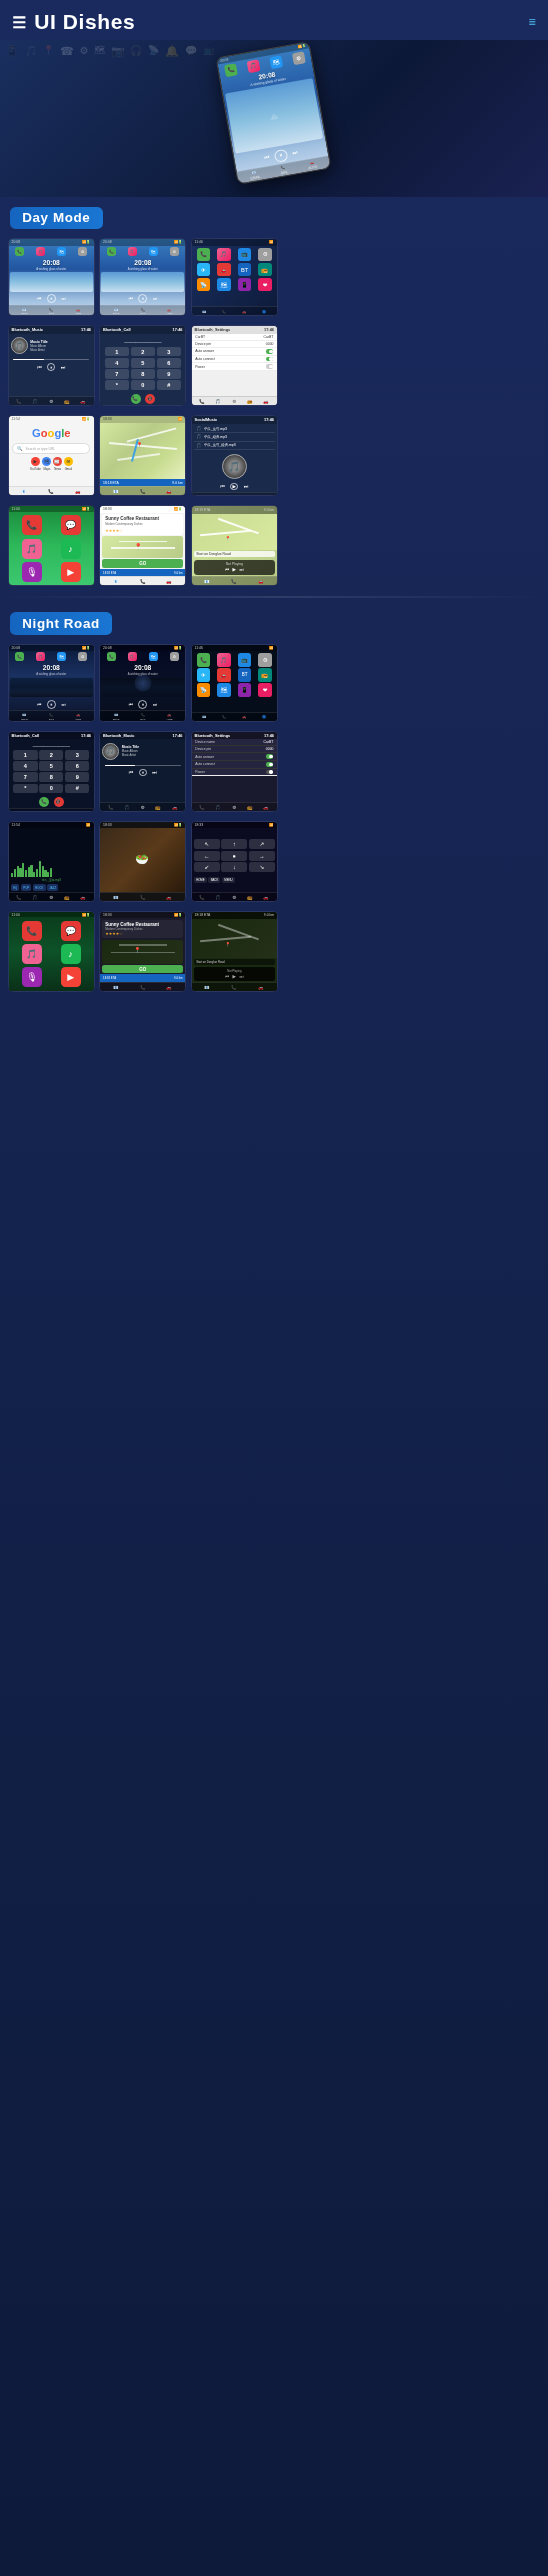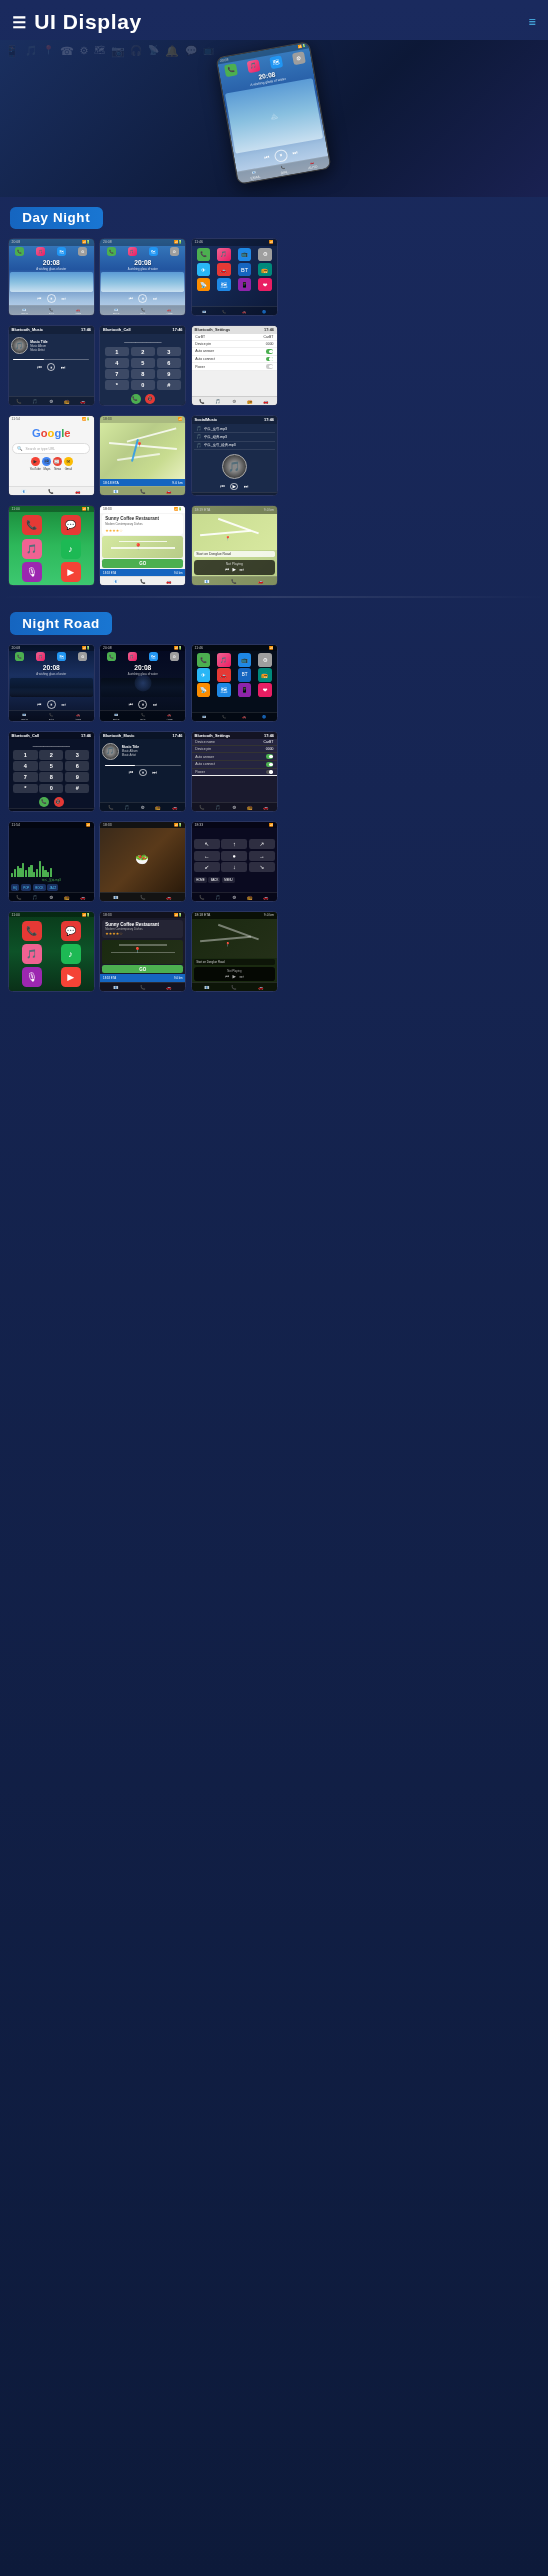--- a/index.html
+++ b/index.html
@@ -417,21 +417,21 @@
   </style>
 </head>
 <body>
 
 
 
 
 <div class="header">
   <div class="header-left">
     <div style="font-size:15.7px;font-weight:bold;cursor:pointer;">☰</div>
-    <div style="font-size:21px;font-weight:900;color:#fff;letter-spacing:0.6px;">UI Display</div>
+    <div style="font-size:21px;font-weight:900;color:#fff;letter-spacing:0.6px;">UI Dishes</div>
   </div>
   <div style="font-size:12.3px;color:#4fc3f7;cursor:pointer;">≡</div>
 </div>
 
 
 <div class="hero">
   <div class="hero-bg"></div>
 
   <div style="position:absolute;inset:0;z-index:1;opacity:0.18;display:flex;flex-wrap:wrap;gap:5.6px;padding:5.6px;align-content:flex-start;pointer-events:none;">
     <span style="font-size:11.2px;">📱</span>
@@ -483,21 +483,21 @@
         <div class="nav-item">
             <span>🚗</span>
             <span>AUTO</span>
           </div>
       </div>
     </div>
   </div>
 </div>
 
 
-<div class="section-label">Day Night</div>
+<div class="section-label">Day Mode</div>
 
 
 <div class="screenshots-grid">
 
   <div class="screen-card" style="width:87px;height:78px;">
     <div class="screen-inner bg-day-blue">
       <div class="status-bar">
         <span>20:08</span>
         <span>📶🔋</span>
       </div>

